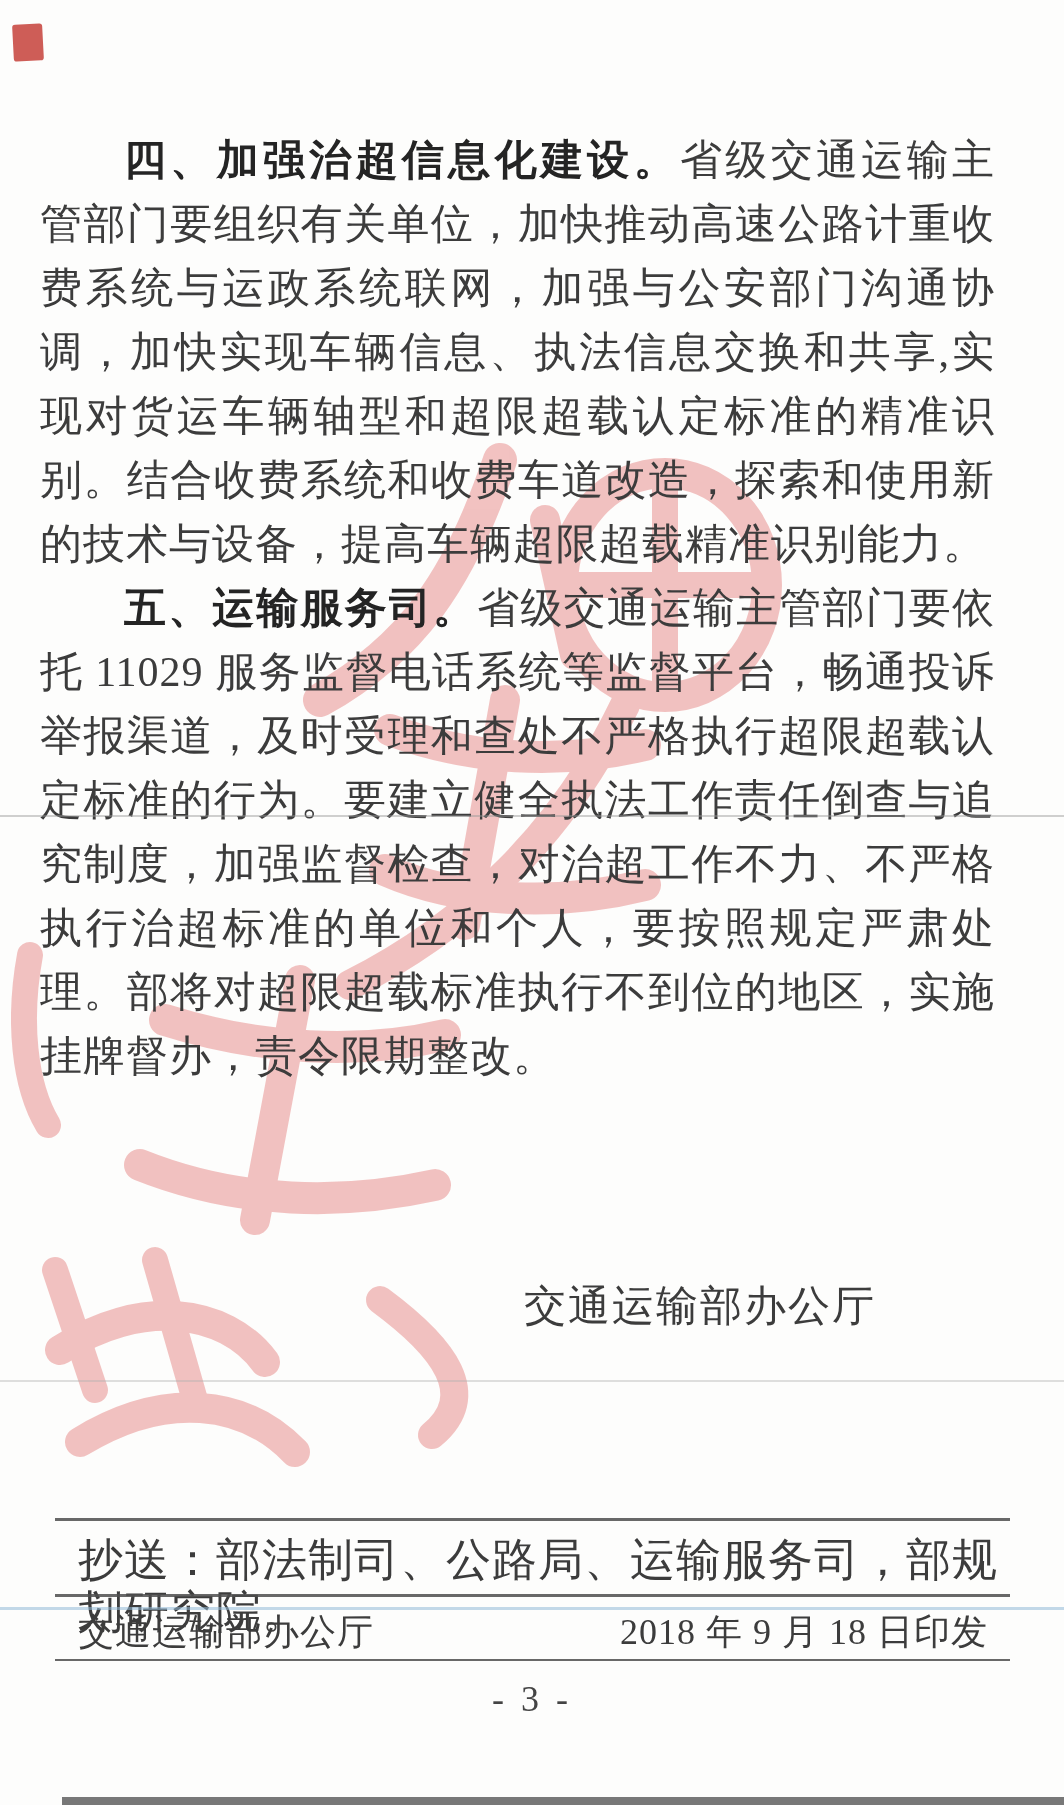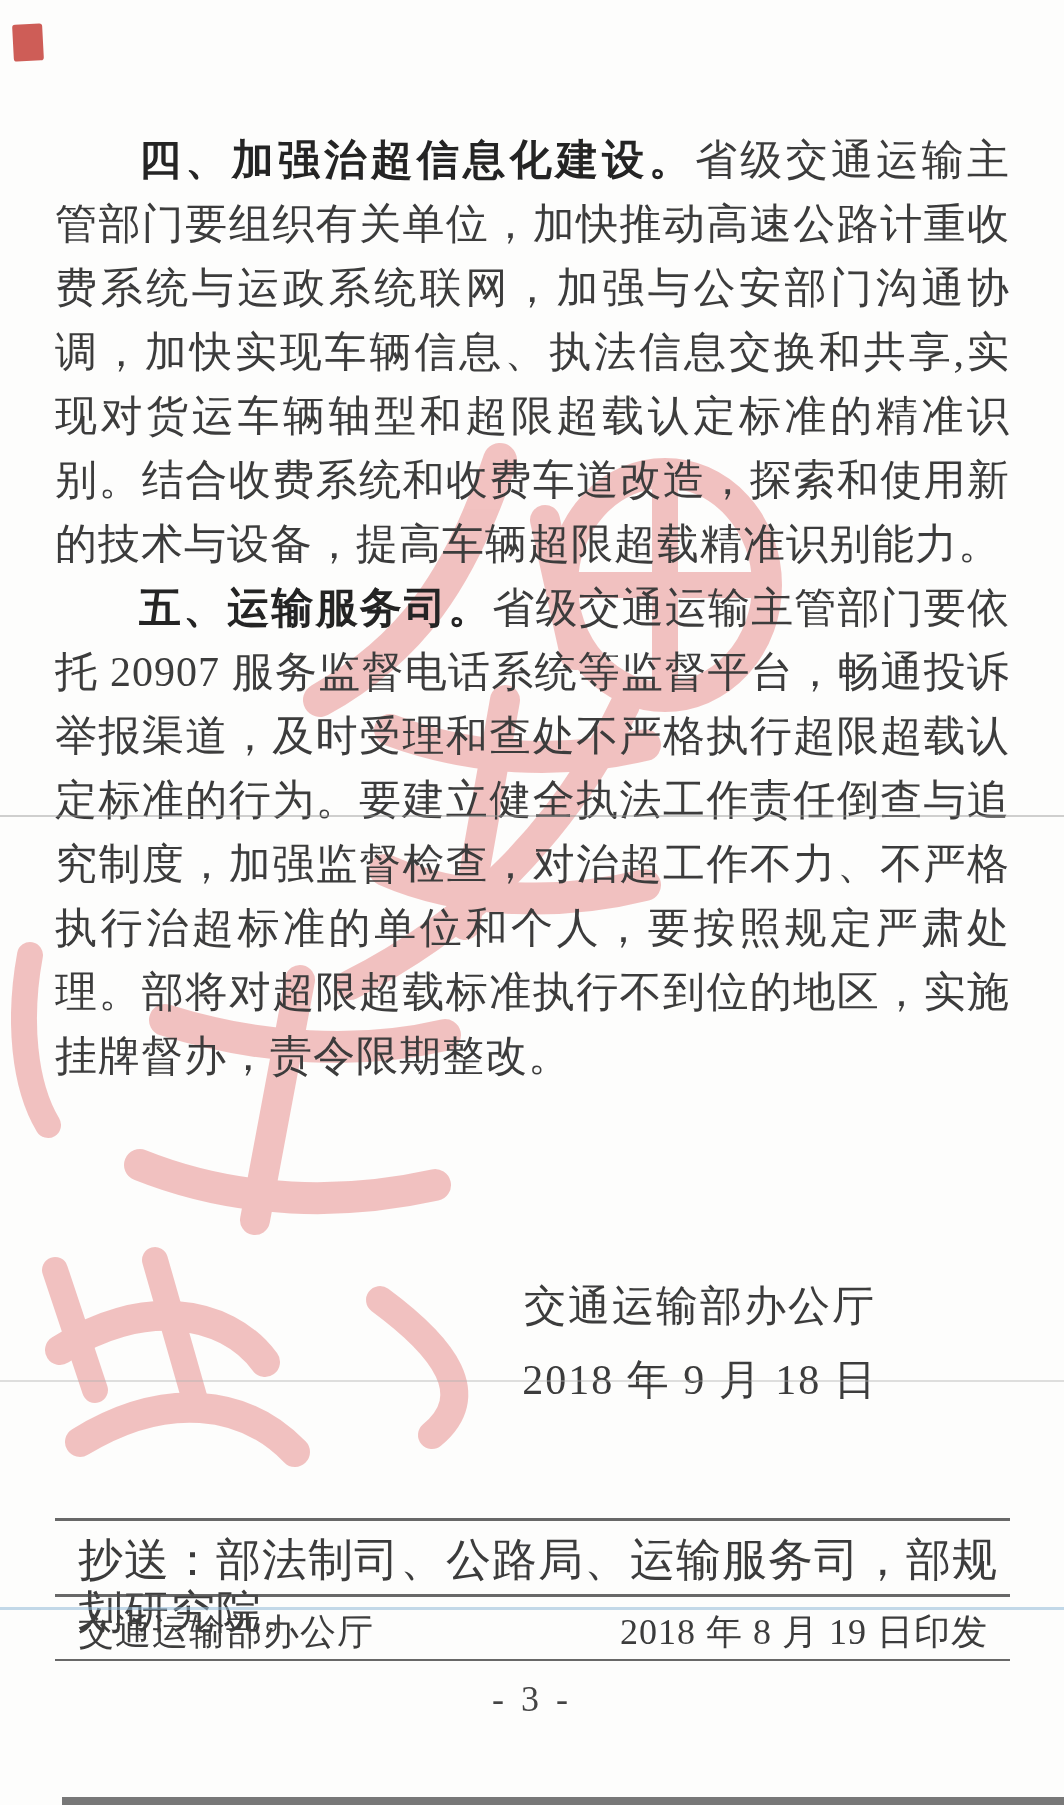--- a/index.html
+++ b/index.html
@@ -3,21 +3,21 @@
 <meta charset="utf-8">
 <style>
   html,body{margin:0;padding:0;background:#e8e8e8;}
   .page{
     position:relative;width:1064px;height:1805px;margin:0 auto;
     background:#fdfdfc;overflow:hidden;
     font-family:"Liberation Serif","DejaVu Serif",serif;
     color:#3c3c3c;
   }
   .content{
-    position:absolute;top:128px;left:55px;width:955px;
+    position:absolute;top:128px;left:40px;width:955px;
     font-size:42px;line-height:64px;text-align:justify;
   }
   .para{margin:0;text-indent:84px;}
   .para-heading{
     font-family:"Liberation Sans","DejaVu Sans",sans-serif;
     font-weight:700;color:#242424;letter-spacing:2px;
   }
   .para-body{letter-spacing:1px;}
   .signature{
     position:absolute;top:1270px;left:510px;width:380px;
@@ -86,34 +86,33 @@
 
       <path class="wm-stroke" d="M60,950 C140,898 225,908 265,962" stroke-width="30"></path>
       <path class="wm-stroke" d="M80,1042 C165,990 245,1000 295,1052" stroke-width="30"></path>
       <path class="wm-stroke" d="M380,900 C445,948 480,995 432,1035" stroke-width="28"></path>
       <path class="wm-stroke" d="M155,860 L195,1000" stroke-width="26"></path>
     </g>
   </svg>
 
   <div class="content">
     <p class="para"><strong class="para-heading">四、加强治超信息化建设。</strong><span class="para-body">省级交通运输主管部门要组织有关单位，加快推动高速公路计重收费系统与运政系统联网，加强与公安部门沟通协调，加快实现车辆信息、执法信息交换和共享,实现对货运车辆轴型和超限超载认定标准的精准识别。结合收费系统和收费车道改造，探索和使用新的技术与设备，提高车辆超限超载精准识别能力。</span></p>
-    <p class="para"><strong class="para-heading">五、运输服务司。</strong><span class="para-body">省级交通运输主管部门要依托 20907 服务监督电话系统等监督平台，畅通投诉举报渠道，及时受理和查处不严格执行超限超载认定标准的行为。要建立健全执法工作责任倒查与追究制度，加强监督检查，对治超工作不力、不严格执行治超标准的单位和个人，要按照规定严肃处理。部将对超限超载标准执行不到位的地区，实施挂牌督办，责令限期整改。</span></p>
+    <p class="para"><strong class="para-heading">五、运输服务司。</strong><span class="para-body">省级交通运输主管部门要依托 11029 服务监督电话系统等监督平台，畅通投诉举报渠道，及时受理和查处不严格执行超限超载认定标准的行为。要建立健全执法工作责任倒查与追究制度，加强监督检查，对治超工作不力、不严格执行治超标准的单位和个人，要按照规定严肃处理。部将对超限超载标准执行不到位的地区，实施挂牌督办，责令限期整改。</span></p>
   </div>
 
   <div class="signature">
     <div class="sig-org">交通运输部办公厅</div>
-    <div class="sig-date">2018 年 9 月 18 日</div>
   </div>
 
   <div class="footer-rule rule-top"></div>
   <div class="footer-cc">抄送：部法制司、公路局、运输服务司，部规划研究院。</div>
   <div class="footer-rule rule-mid"></div>
   <div class="footer-row">
     <span>交通运输部办公厅</span>
-    <span>2018 年 8 月 19 日印发</span>
+    <span>2018 年 9 月 18 日印发</span>
   </div>
   <div class="footer-rule rule-bottom"></div>
   <div class="page-number">- 3 -</div>
 
   <div class="scan-line line-a"></div>
   <div class="scan-line line-b"></div>
   <div class="scan-line line-blue"></div>
   <div class="corner-mark"></div>
   <div class="bottom-band"></div>
 

